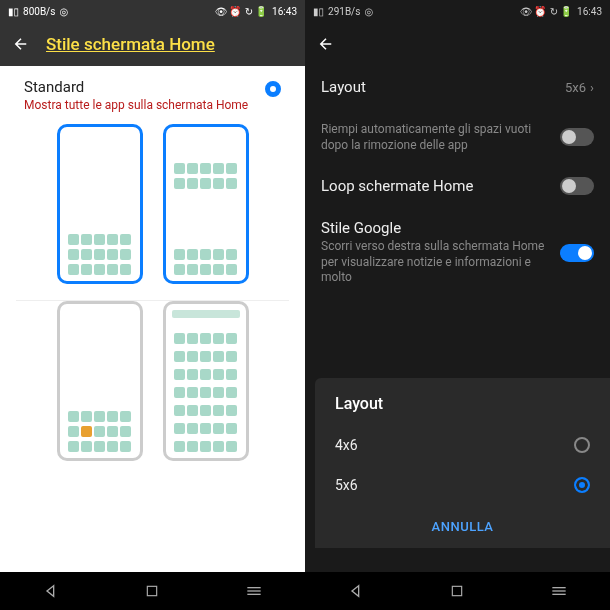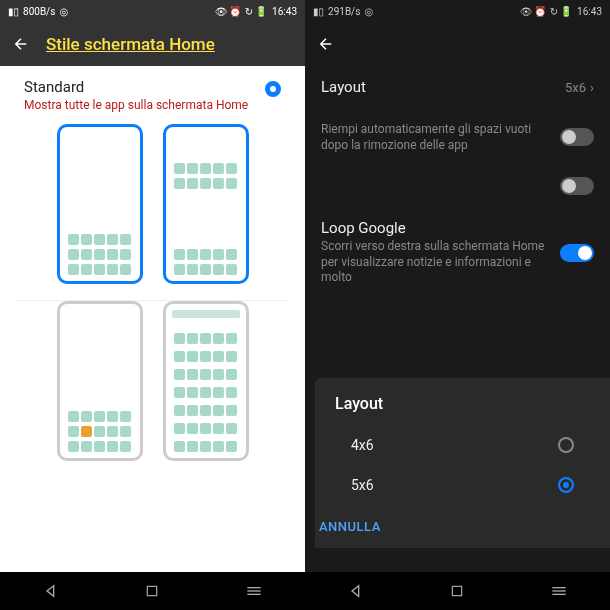--- a/index.html
+++ b/index.html
@@ -38,25 +38,25 @@
   .divider { height: 1px; background: #eee; margin: 0 16px; }
   .row { padding: 12px 16px; display: flex; justify-content: space-between; align-items: center; gap: 12px; }
   .row-text { flex: 1; }
   .value-chevron { display: flex; align-items: center; gap: 4px; color: #888; font-size: 13px; }
   .toggle { width: 34px; height: 18px; border-radius: 9px; background: #555; position: relative; flex-shrink: 0; }
   .toggle::after { content: ''; position: absolute; width: 14px; height: 14px; border-radius: 50%; background: #ccc; top: 2px; left: 2px; }
   .toggle.on { background: #0b7eff; }
   .toggle.on::after { left: 18px; background: #fff; }
   .dialog { position: absolute; bottom: 62px; left: 10px; right: 0; background: #2a2a2a; border-radius: 6px 0 0 0; padding: 16px 0 8px; }
   .dialog-title { font-size: 16px; font-weight: 500; color: #fff; padding: 0 20px 12px; }
-  .dialog-opt { display: flex; justify-content: space-between; padding: 12px 36px; }
+  .dialog-opt { display: flex; justify-content: space-between; padding: 12px 20px; }
   .dialog-opt-label { font-size: 14px; color: #eee; }
   .dialog-radio { width: 16px; height: 16px; border-radius: 50%; border: 2px solid #888; }
   .dialog-radio.selected { border-color: #0b7eff; background: #0b7eff; box-shadow: inset 0 0 0 3px #2a2a2a; }
-  .dialog-action { padding: 14px 4px 6px; color: #4da3ff; font-size: 13px; font-weight: 500; letter-spacing: 0.5px; }
+  .dialog-action { text-align: center; padding: 14px 12px 6px; color: #4da3ff; font-size: 13px; font-weight: 500; letter-spacing: 0.5px; }
   .navbar { position: absolute; bottom: 0; left: 0; right: 0; height: 38px; background: #000; display: flex; justify-content: space-around; align-items: center; }
   .nav-btn { color: #aaa; }
   .arrow-back { display: inline-block; width: 18px; height: 18px; }
   svg { display: block; }
 </style>
 </head>
 <body>
 
 <div class="screens">
 
@@ -275,26 +275,27 @@
         </div>
       </div>
       <div class="row">
         <div class="row-text">
           <div class="option-sub">Riempi automaticamente gli spazi vuoti dopo la rimozione delle app</div>
         </div>
         <div class="toggle"></div>
       </div>
       <div class="row">
         <div class="row-text">
+          <div class="option-title">Loop schermate Home</div>
         </div>
         <div class="toggle"></div>
       </div>
       <div class="row">
         <div class="row-text">
-          <div class="option-title">Loop Google</div>
+          <div class="option-title">Stile Google</div>
           <div class="option-sub">Scorri verso destra sulla schermata Home per visualizzare notizie e informazioni e molto</div>
         </div>
         <div class="toggle on"></div>
       </div>
 
       <div class="dialog">
         <div class="dialog-title">Layout</div>
         <div class="dialog-opt">
           <span class="dialog-opt-label">4x6</span>
           <div class="dialog-radio"></div>

